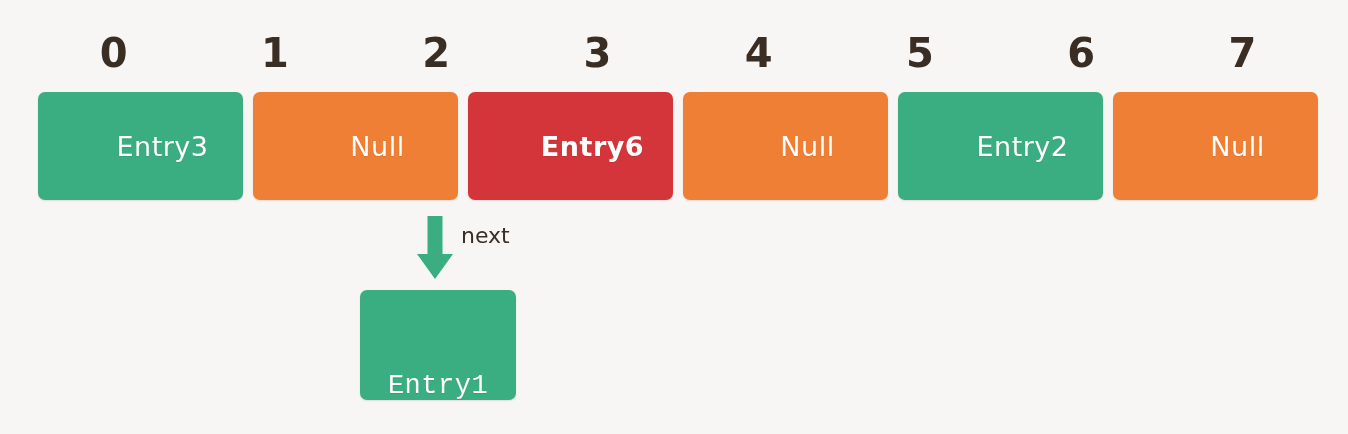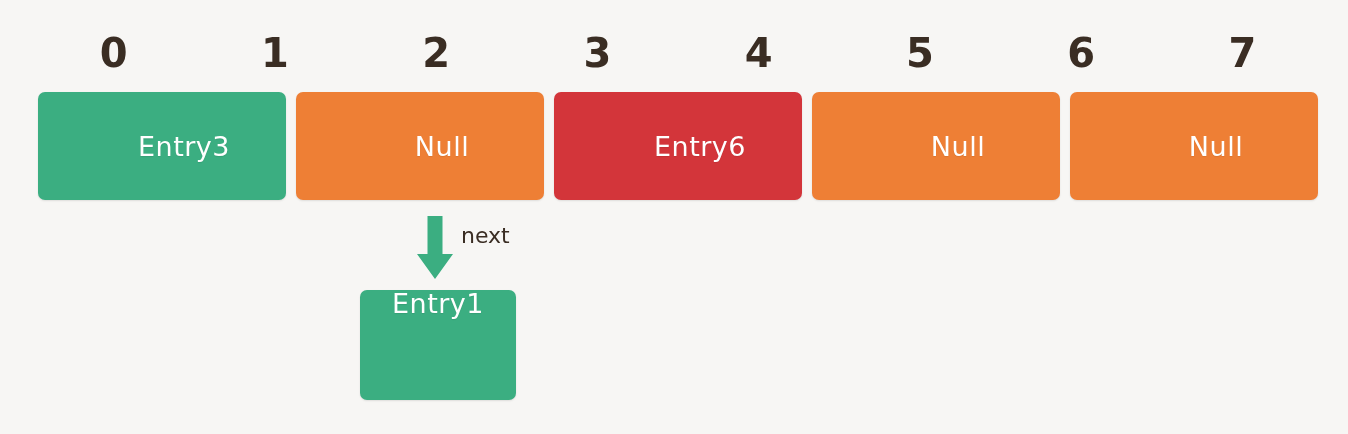--- a/index.html
+++ b/index.html
@@ -35,21 +35,21 @@
     position: relative;
     border-radius: 7px;
     display: flex;
     align-items: center;
     justify-content: center;
     box-shadow: 0 1px 2px rgba(0,0,0,0.10);
     padding-left: 44px;
   }
   .bucket.green  { background: #3bae81; }
   .bucket.orange { background: #ee7f35; justify-content: center; }
-  .bucket.red    { background: #d3353a; }
+  .bucket.red    { background: #d3353a; font-weight: bold; }
 
   .bucket-label {
     color: #ffffff;
     font-size: 27px;
     letter-spacing: 0.5px;
     line-height: 1;
     text-shadow: 0 1px 1px rgba(0,0,0,0.08);
     user-select: none;
   }
 
@@ -99,23 +99,24 @@
   
   .chain-node {
     position: absolute;
     left: 360px;
     top: 290px;
     width: 156px;
     height: 110px;
     background: #3bae81;
     border-radius: 7px;
     display: flex;
-    align-items: flex-start;
+    align-items: flex-end;
     justify-content: center;
     box-shadow: 0 1px 2px rgba(0,0,0,0.10);
+    font-family: Liberation Mono, monospace;
   }
   .chain-node .bucket-label { font-size: 27px; }
 </style>
 </head>
 <body>
 
 <div id="canvas">
 
   <div class="index-row">
     <div class="index-cell">
@@ -150,20 +151,23 @@
     </div>
     <div class="bucket orange">
       <span class="bucket-label">Null</span>
     </div>
     <div class="bucket red">
       <span class="bucket-label">Entry6</span>
     </div>
     <div class="bucket orange">
       <span class="bucket-label">Null</span>
     </div>
+    <div class="bucket green">
+      <span class="bucket-label">Entry2</span>
+    </div>
     <div class="bucket orange">
       <span class="bucket-label">Null</span>
     </div>
   </div>
 
   <div class="arrow">
     <svg width="60" height="68" viewBox="0 0 60 68" xmlns="http://www.w3.org/2000/svg">
       <path d="M22.5 2 L37.5 2 L37.5 40 L48 40 L30 65 L12 40 L22.5 40 Z" fill="#3bae81"></path>
     </svg>
   </div>

